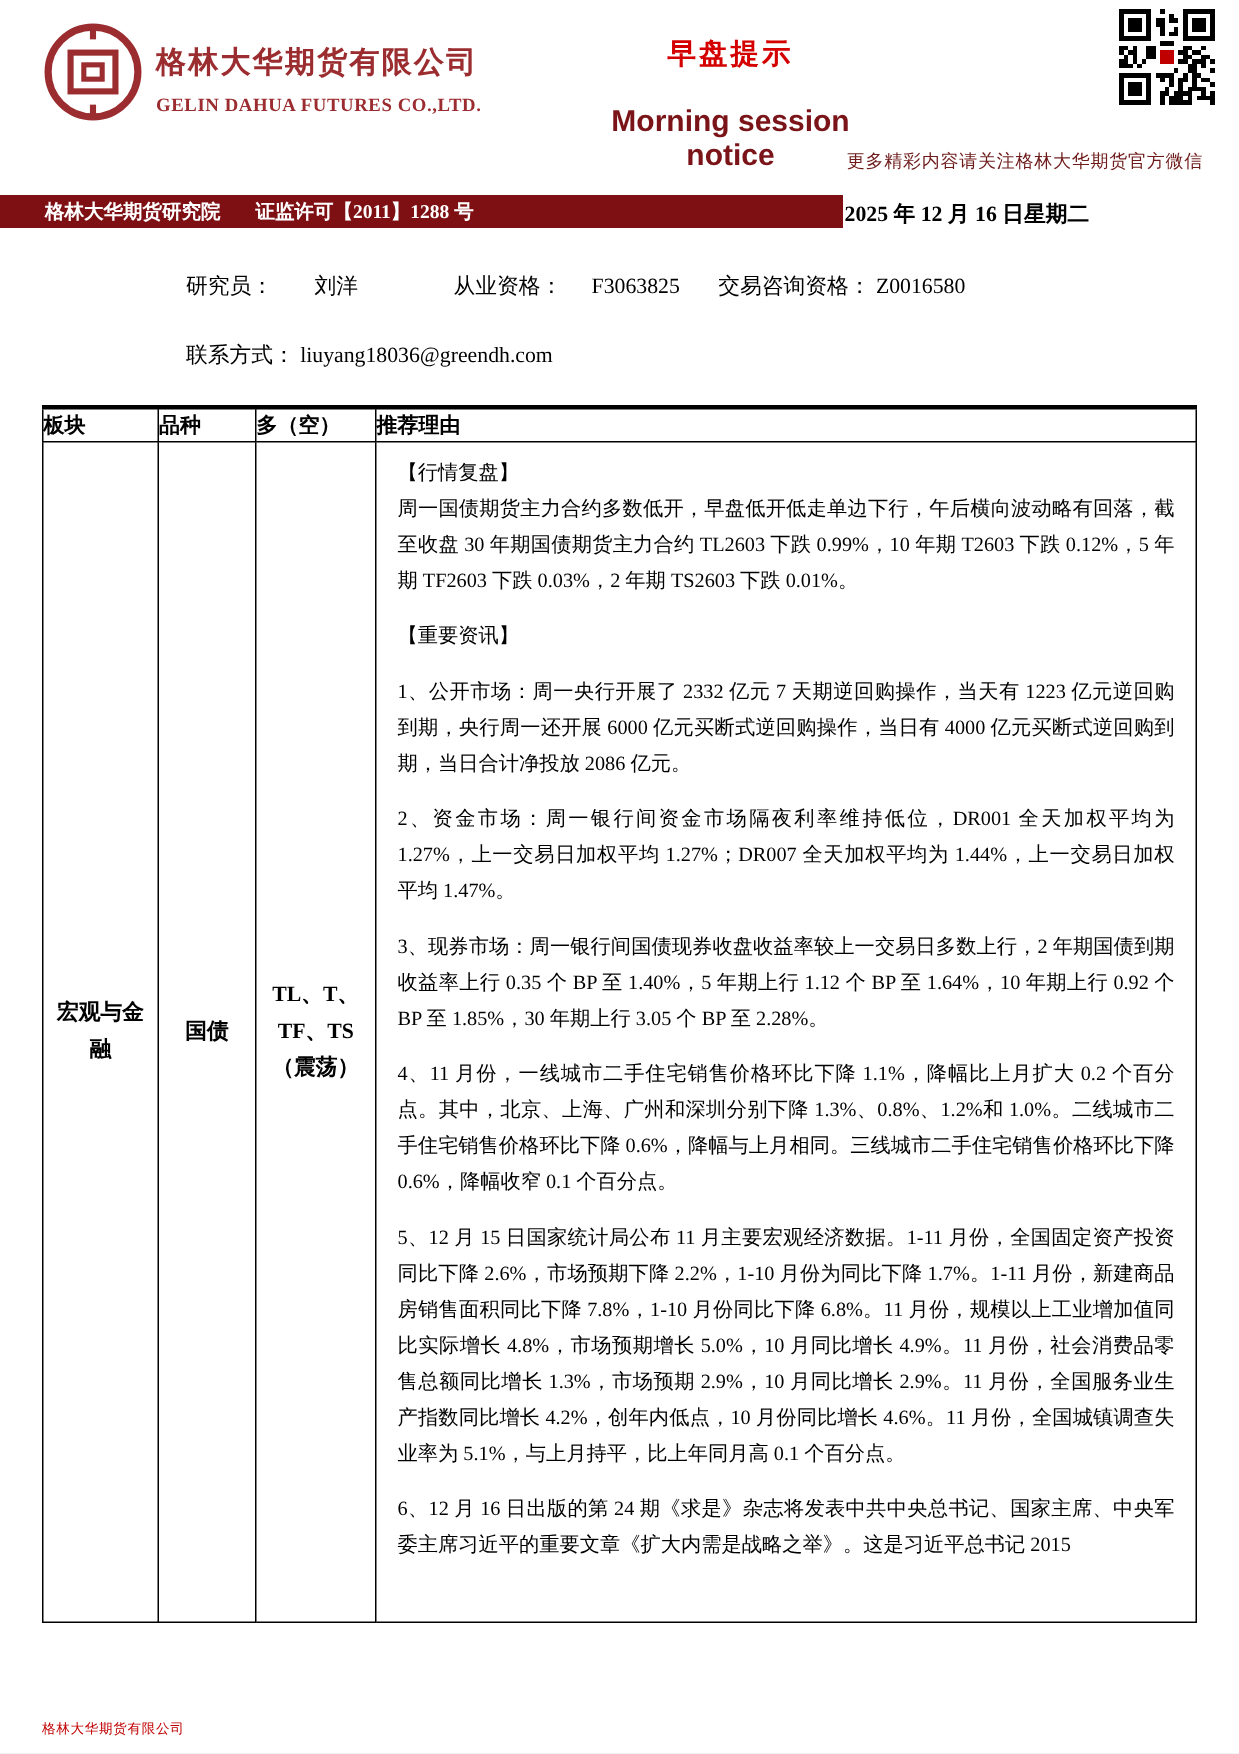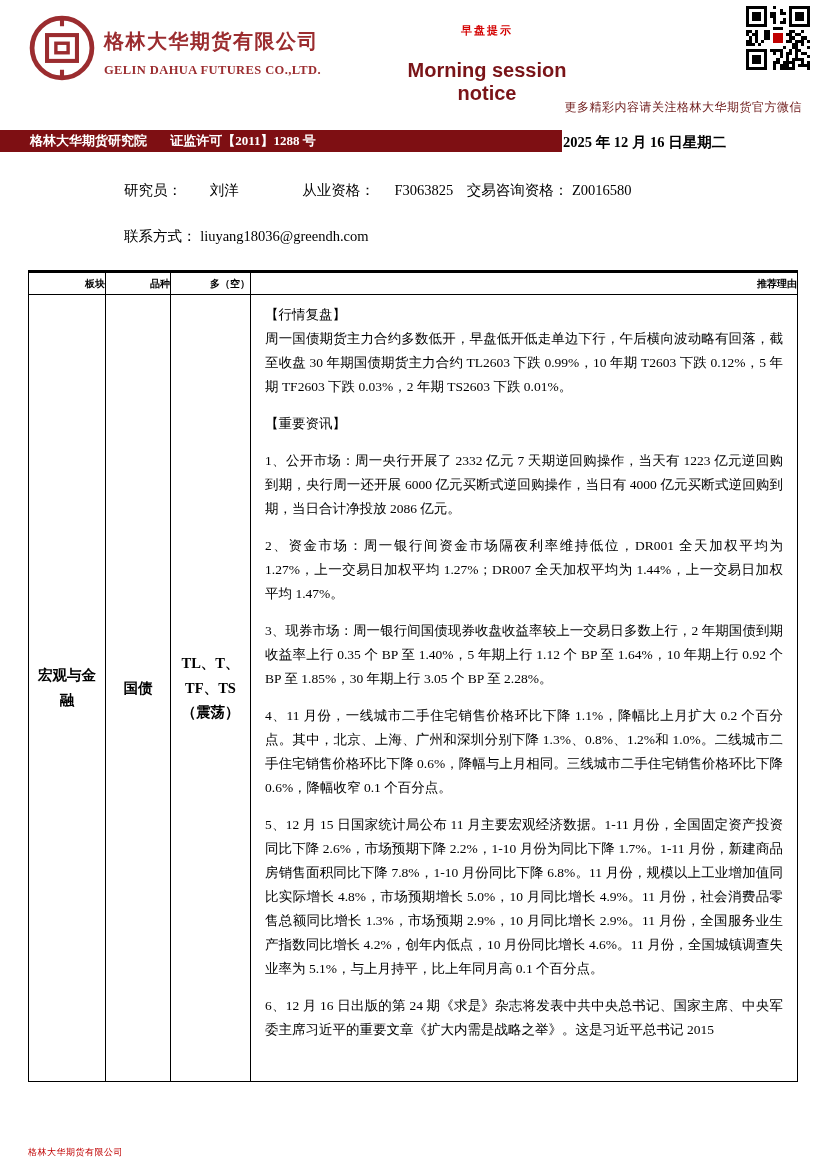--- a/index.html
+++ b/index.html
@@ -17,21 +17,21 @@
 
   
   .logo { position: absolute; left: 28px; top: 14px; width: 68px; height: 68px; }
   .logo svg { width: 100%; height: 100%; }
 
   .company-names { position: absolute; left: 104px; top: 28px; color: #9b2c2f; }
   .company-cn { font-size: 20px; font-weight: bold; letter-spacing: 1.5px; }
   .company-en { font-size: 12.5px; font-weight: bold; letter-spacing: 0.4px; margin-top: 8px; }
 
   .notice-title { position: absolute; left: 377px; top: 23px; width: 220px; text-align: center; }
-  .notice-cn { font-size: 11px; font-weight: bold; color: #d40000; letter-spacing: 2px; }
+  .notice-cn { font-size: 19px; font-weight: bold; color: #d40000; letter-spacing: 2px; }
   .notice-en { font-size: 20px; font-weight: bold; color: #7a1418; margin-top: 21px; font-family: "Liberation Sans", sans-serif; }
 
   .qr { position: absolute; right: 16px; top: 6px; width: 64px; height: 64px; }
   .qr svg { width: 100%; height: 100%; shape-rendering: crispEdges; }
 
   .wechat-note { position: absolute; right: 24px; top: 99px; font-size: 12px; color: #6e1a1a; letter-spacing: 0.5px; }
 
   
   .banner {
     position: absolute; left: 0; top: 130px;
@@ -48,37 +48,37 @@
     white-space: nowrap;
   }
 
   
   .researcher-line { position: absolute; left: 124px; font-size: 14.5px; white-space: nowrap; }
   .line1 { top: 181px; }
   .line2 { top: 227px; }
   .ml-s { margin-left: 24px; margin-top: 28px; }
   .ml-l { margin-left: 60px; }
   .ml-m { margin-left: 16px; }
-  .ml-g { margin-left: 10px; }
+  .ml-g { margin-left: 22px; }
 
   
   table.rec-table {
     position: absolute; left: 28px; top: 270px;
     width: 770px;
     border-collapse: collapse;
     table-layout: fixed;
     border-top: 3px solid #000;
   }
   .rec-table th, .rec-table td { border: 1px solid #000; }
   .rec-table col.c1 { width: 77px; }
   .rec-table col.c2 { width: 65px; }
   .rec-table col.c3 { width: 80px; }
   .rec-table th {
-    height: 23px; font-size: 10px; font-weight: bold;
-    text-align: right; vertical-align: middle;
+    height: 23px; font-size: 14px; font-weight: bold;
+    text-align: left; vertical-align: middle;
     border-top: none;
   }
   .rec-table td { vertical-align: middle; }
   .c-sector, .c-variety, .c-position {
     text-align: center; font-weight: bold; font-size: 14.5px;
     line-height: 1.7; padding: 0 4px;
   }
   .c-reason { vertical-align: top; padding: 0; }
   .reason-inner {
     height: 786px; overflow: hidden;

